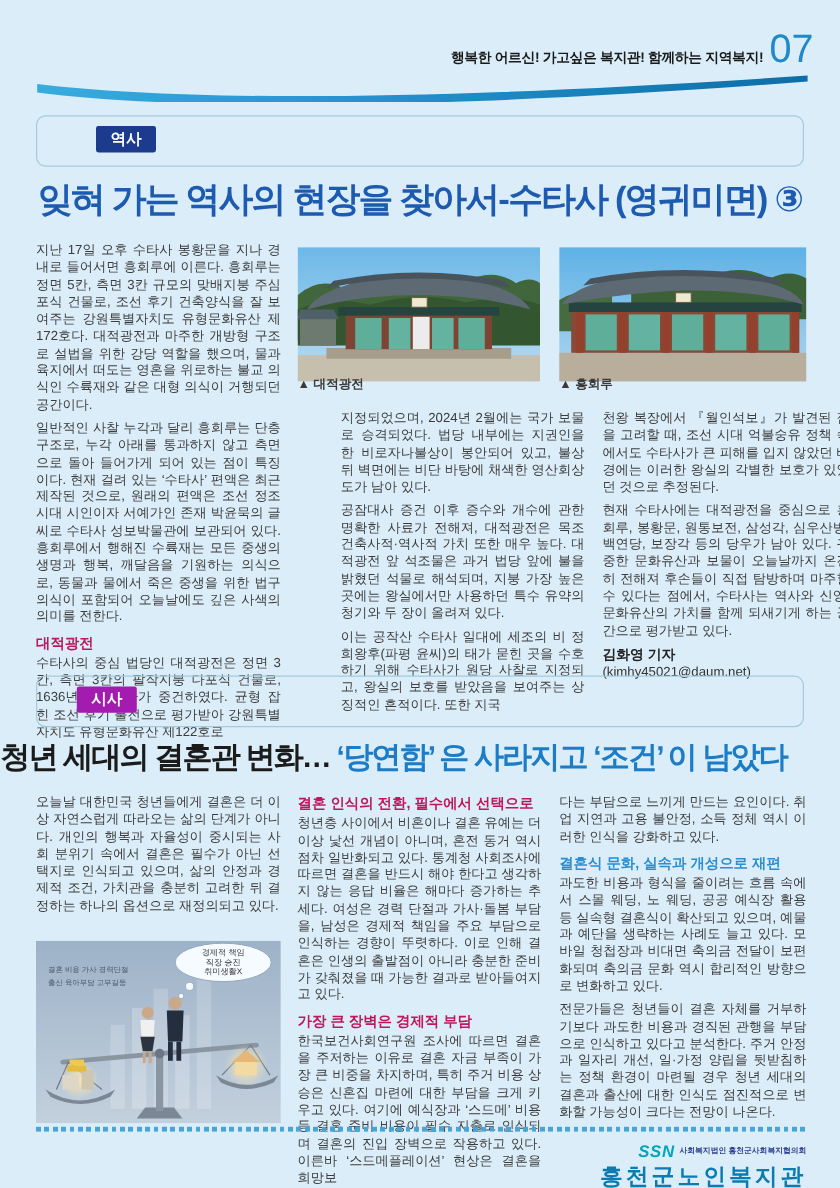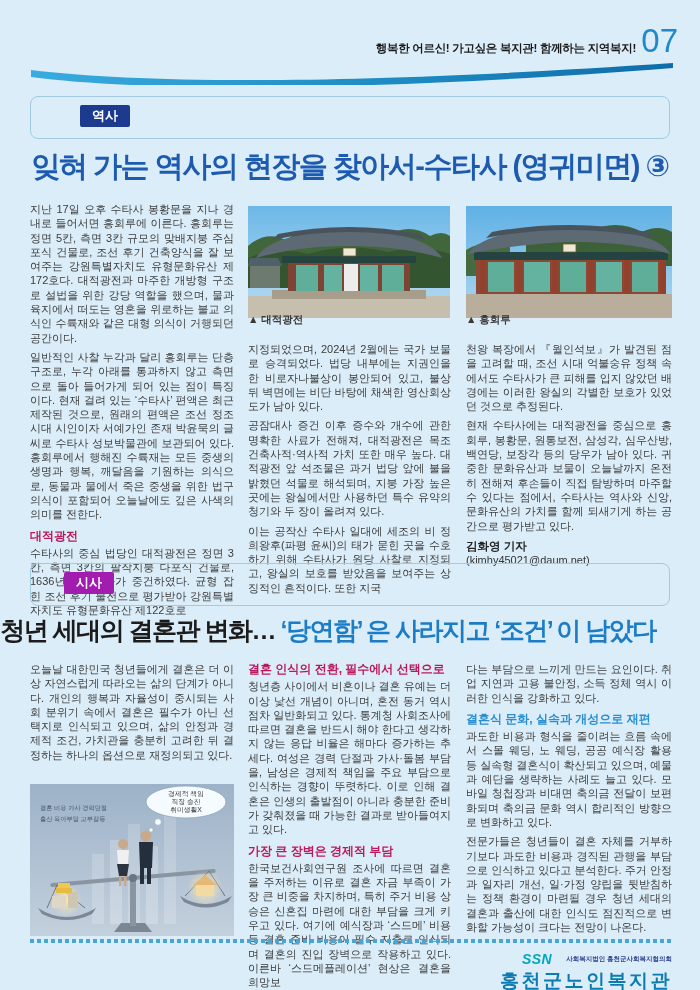--- a/index.html
+++ b/index.html
@@ -27,39 +27,39 @@
   .title2 .blu{color:#1c7cc6;}
   
   .article{position:absolute;left:30px;width:642px;}
   .article.a1{top:202px;height:352px;}
   .article.a2{top:662px;height:278px;}
   .col{position:absolute;top:0;font-size:11px;line-height:14.3px;text-align:justify;}
   .col p{margin:0 0 5px;}
   .c1{left:0;width:204px;}
   .c2{left:218px;width:203px;}
   .c3{left:436px;width:206px;}
-  .coltext2{top:140px;}
+  .coltext2{top:140px;margin-left:36px;}
   .subhead{font-size:12px;font-weight:bold;margin:7px 0 3px;}
   .subhead.red{color:#be185d;}
   .subhead.blue{color:#2a8ed2;}
   .photo{position:absolute;top:4px;height:112px;display:block;}
   .photo.p1{left:218px;width:202px;}
   .photo.p2{left:436px;width:206px;}
   .caption{position:absolute;top:111px;font-size:10.5px;font-weight:bold;color:#3a3a3a;}
   .caption.cp1{left:218px;}
   .caption.cp2{left:436px;}
   .reporter{margin-top:6px;}
   .reporter .rname{font-weight:bold;color:#222;font-size:11.5px;}
   .reporter .rmail{font-size:11px;color:#333;}
   .illus{position:absolute;left:0;top:122px;width:204px;height:152px;display:block;}
   
   .dashline{position:absolute;top:939px;left:30px;width:642px;height:4px;
     background:repeating-linear-gradient(90deg,#48a6d7 0 4px,rgba(0,0,0,0) 4px 7px);}
   .footer{position:absolute;top:951px;right:28px;text-align:right;}
-  .ssnrow{display:flex;align-items:center;justify-content:flex-end;gap:14px;}
+  .ssnrow{display:flex;align-items:center;justify-content:flex-end;gap:4px;}
   .ssn{font-size:14px;font-weight:bold;font-style:italic;color:#00a7bd;letter-spacing:0.5px;}
   .ssnsub{font-size:6.5px;font-weight:bold;color:#2b3f8e;}
   .orgname{font-size:19px;font-weight:bold;color:#0c7cb0;letter-spacing:2.5px;margin-top:1px;}
 </style>
 </head>
 <body>
 
 <div class="page">
 
   <div class="slogan">행복한 어르신! 가고싶은 복지관! 함께하는 지역복지!</div>

